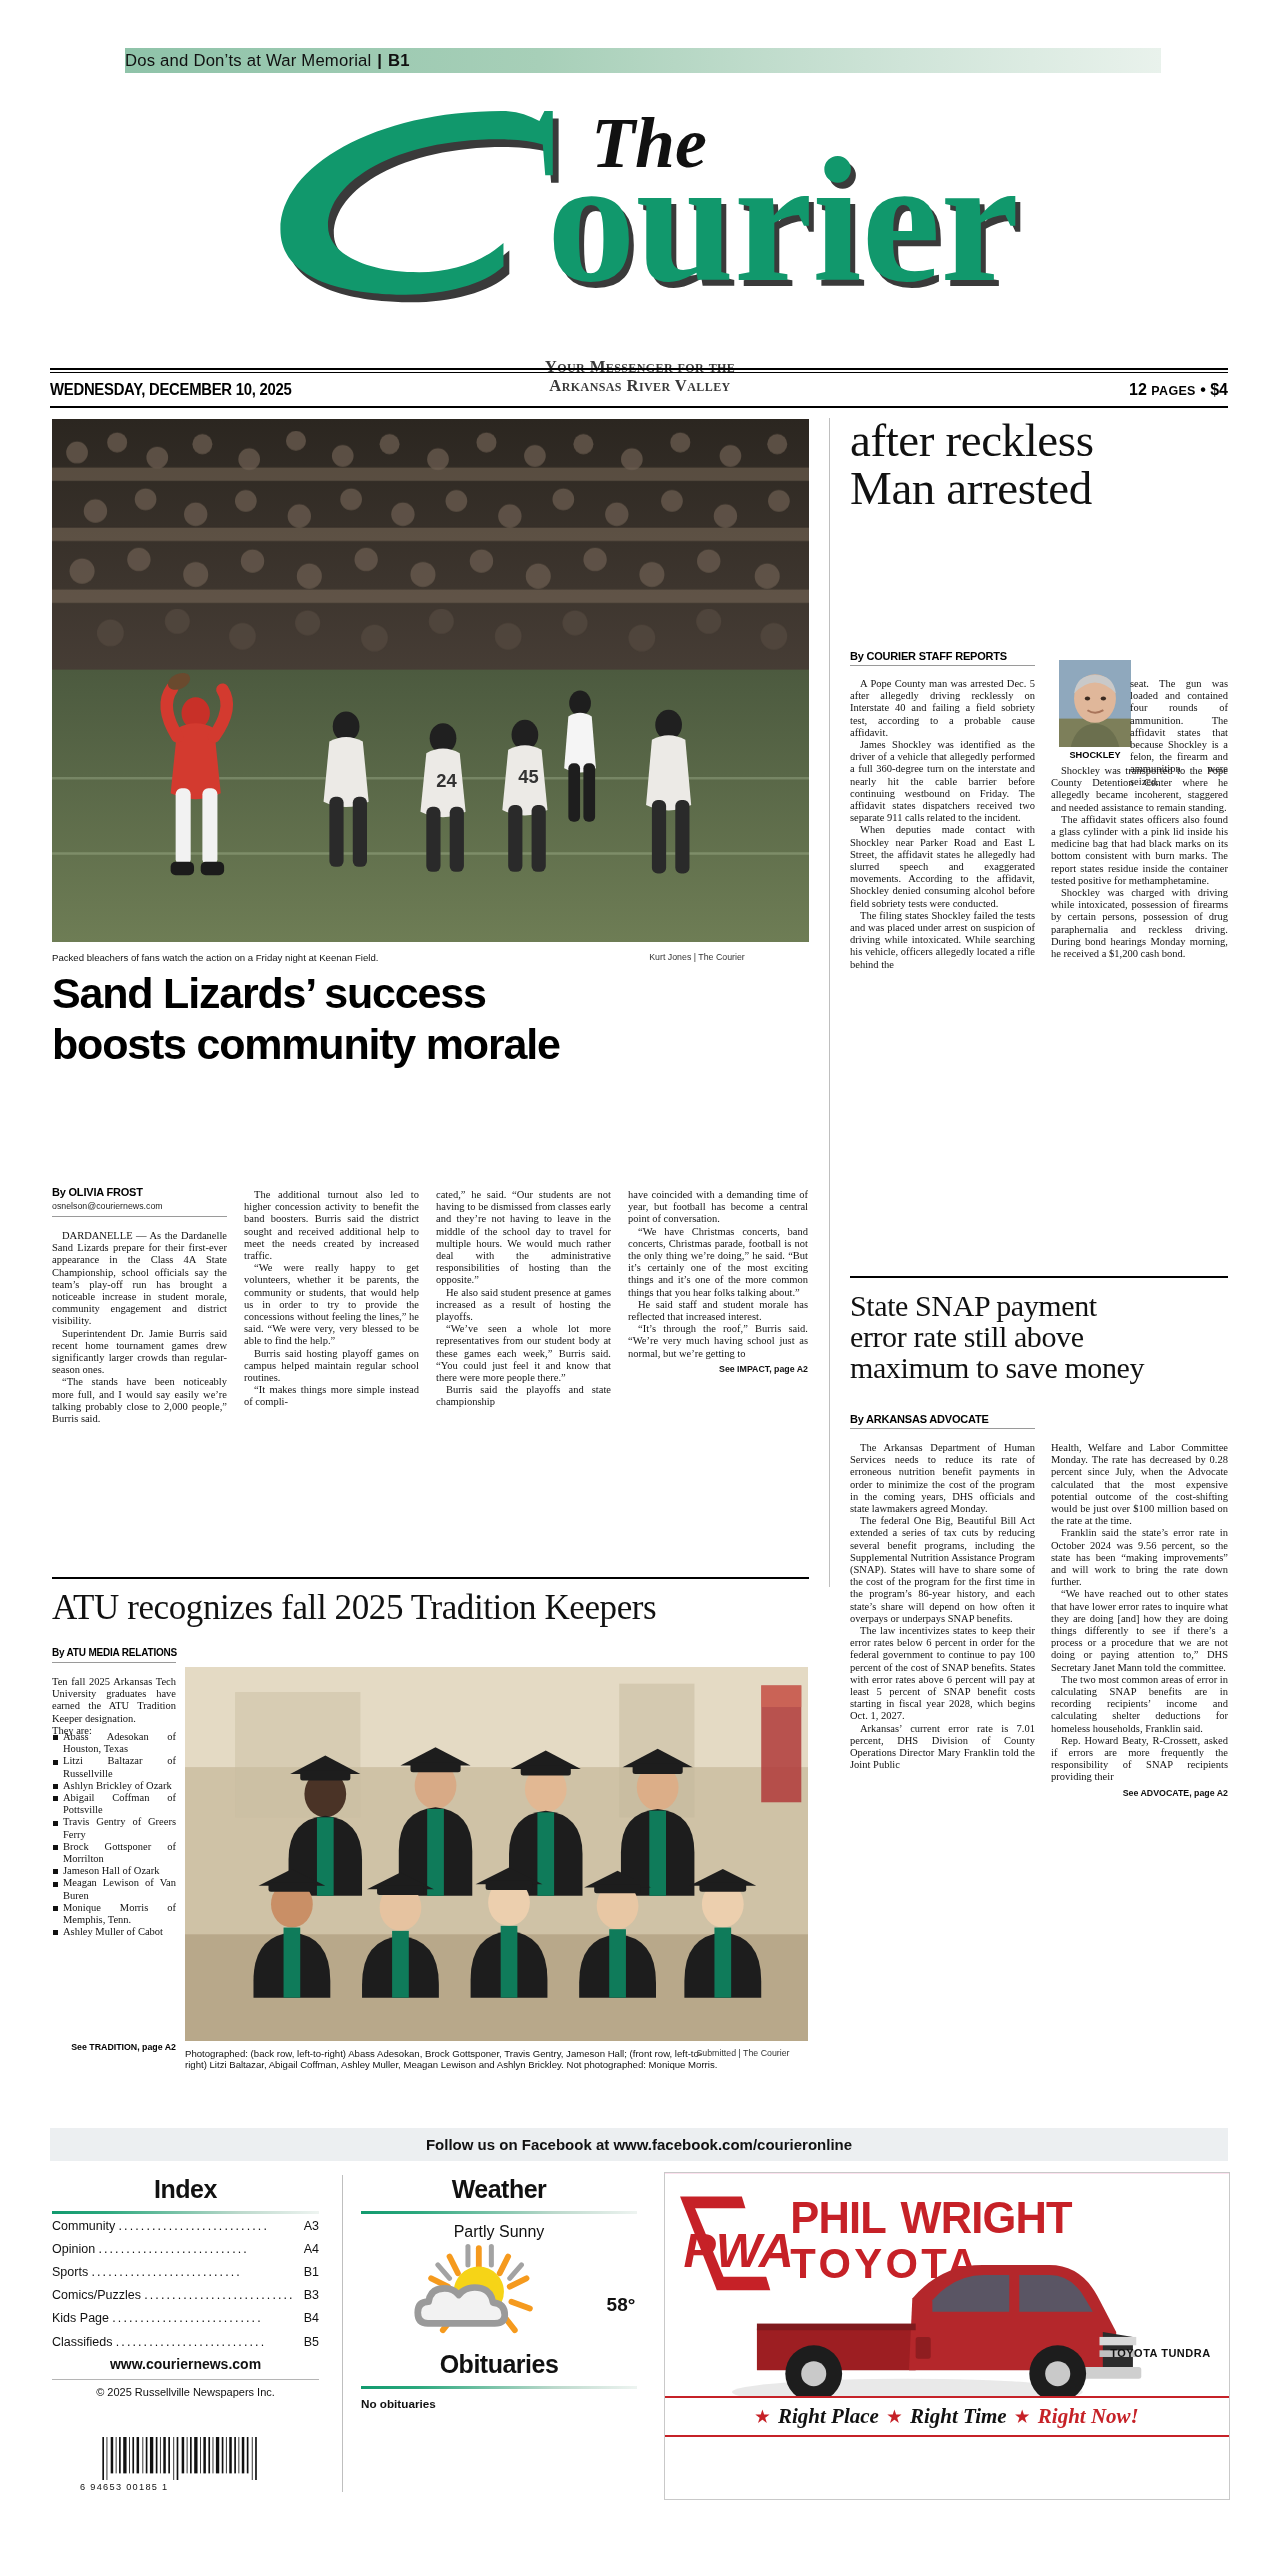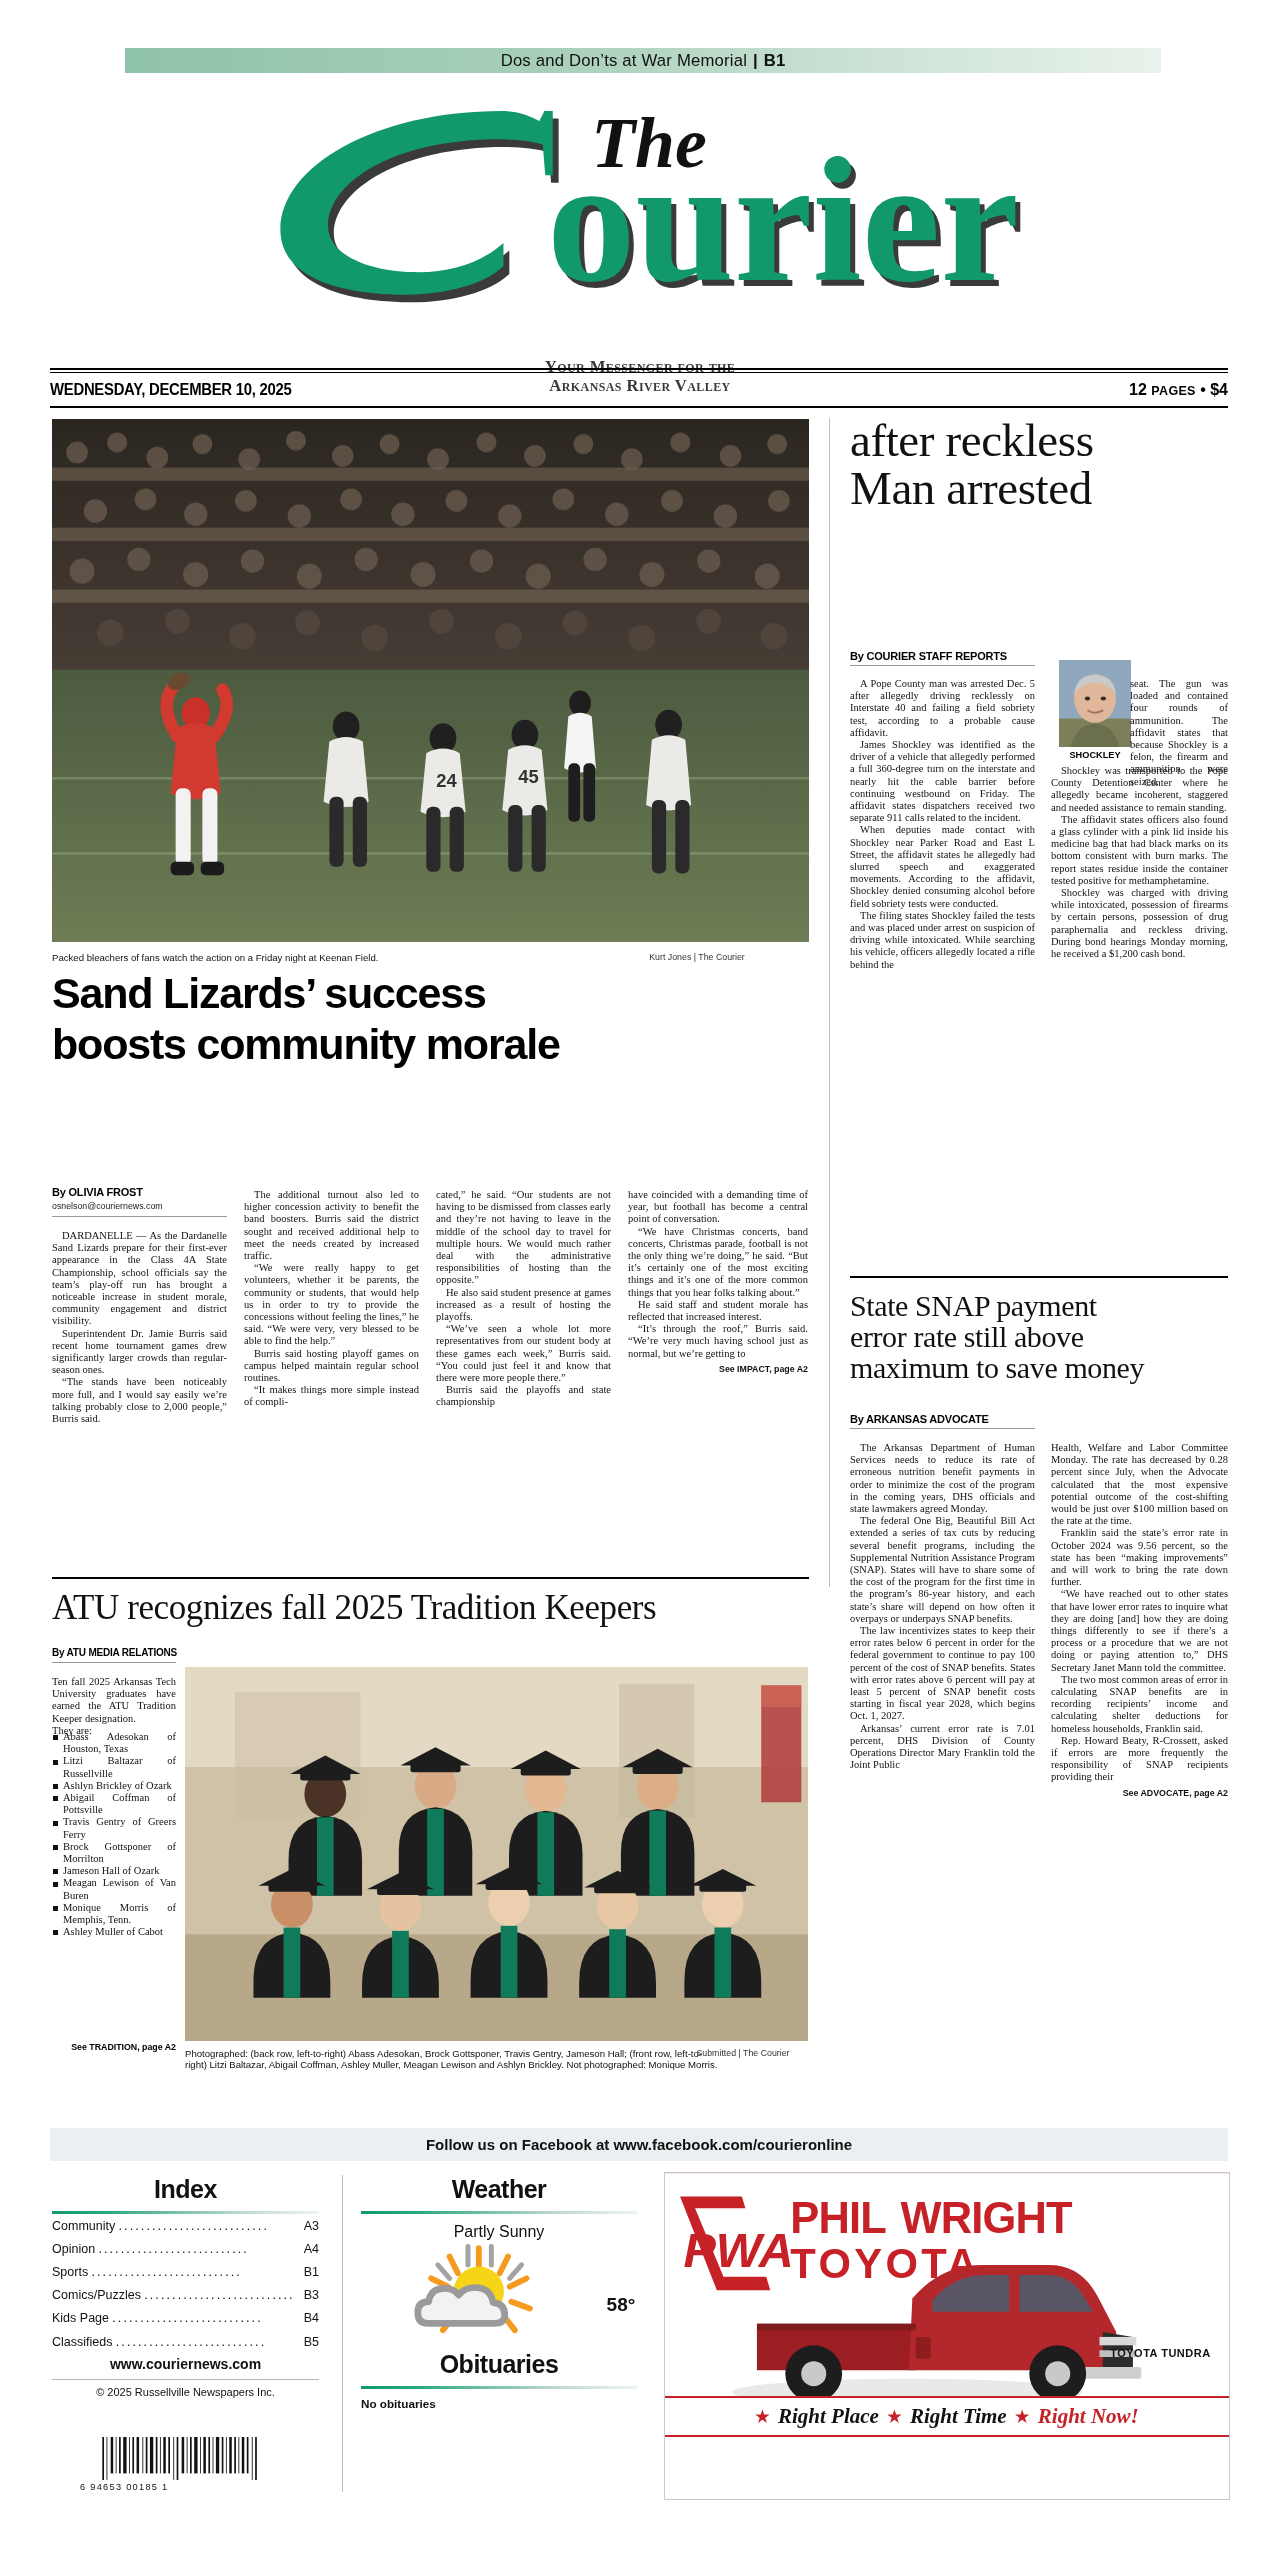--- a/index.html
+++ b/index.html
@@ -9,21 +9,21 @@
     background:#ffffff;margin:0 auto;overflow:hidden;
   }
 
   
   .promo{
     position:absolute;left:125px;top:48px;width:1036px;height:25px;
     background:linear-gradient(to right,#8fc3a9 0%,#a7cfb8 40%,#cfe4d8 75%,#e9f2ec 100%);
   }
   .promo-text{
     position:absolute;left:125px;top:48px;width:1036px;height:25px;
-    display:flex;align-items:center;justify-content:center;
+    display:flex;align-items:center;justify-content:flex-start;
     font-family:"Liberation Sans",sans-serif;font-size:16.7px;color:#111;
     letter-spacing:0.2px;
   }
   .promo-text b{font-weight:700;}
   .promo-bar{display:inline-block;margin:0 5.8px;font-weight:700;}
 
   
   .masthead{position:absolute;left:0;top:79px;width:1028px;height:242px;}
   .mast-svg{position:absolute;left:125px;top:0;}
   .tagline{

